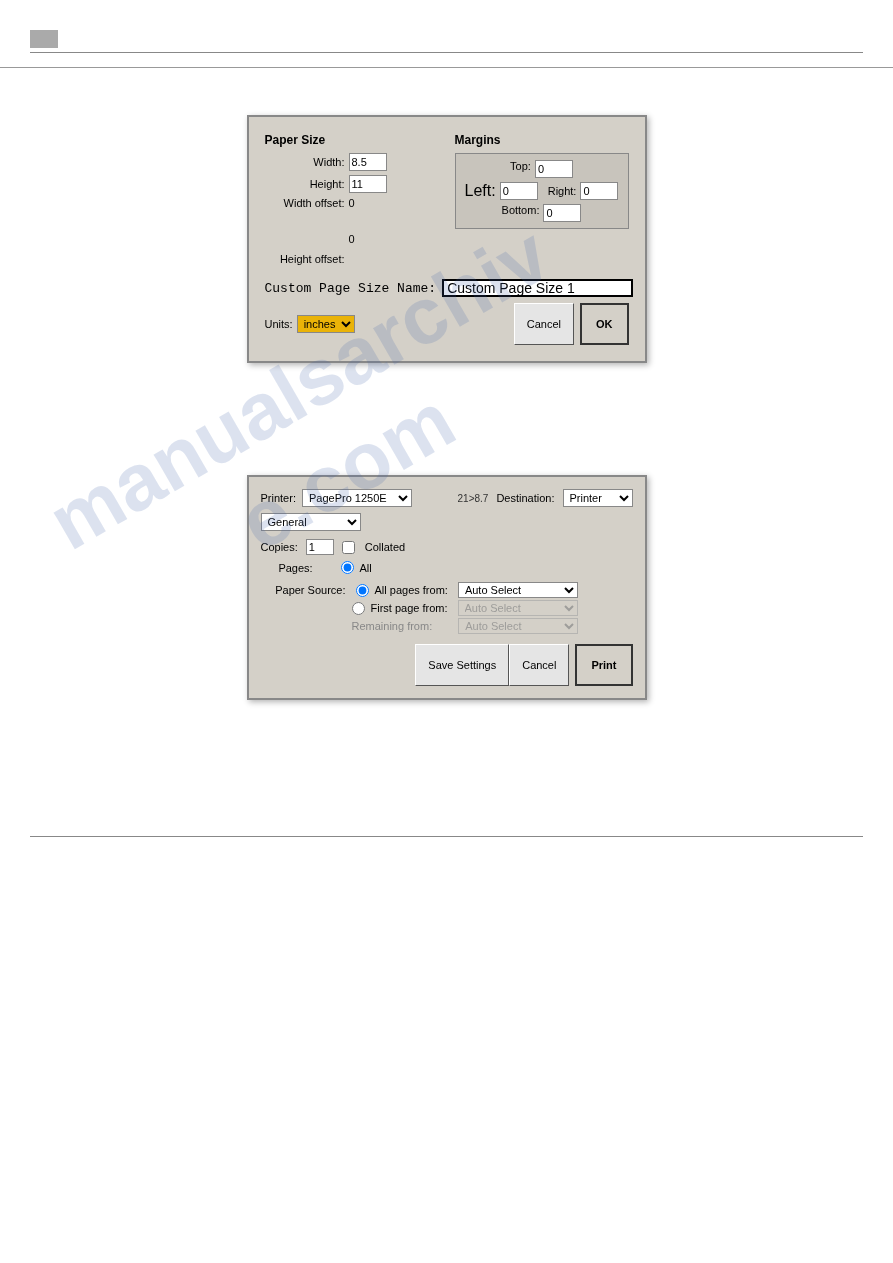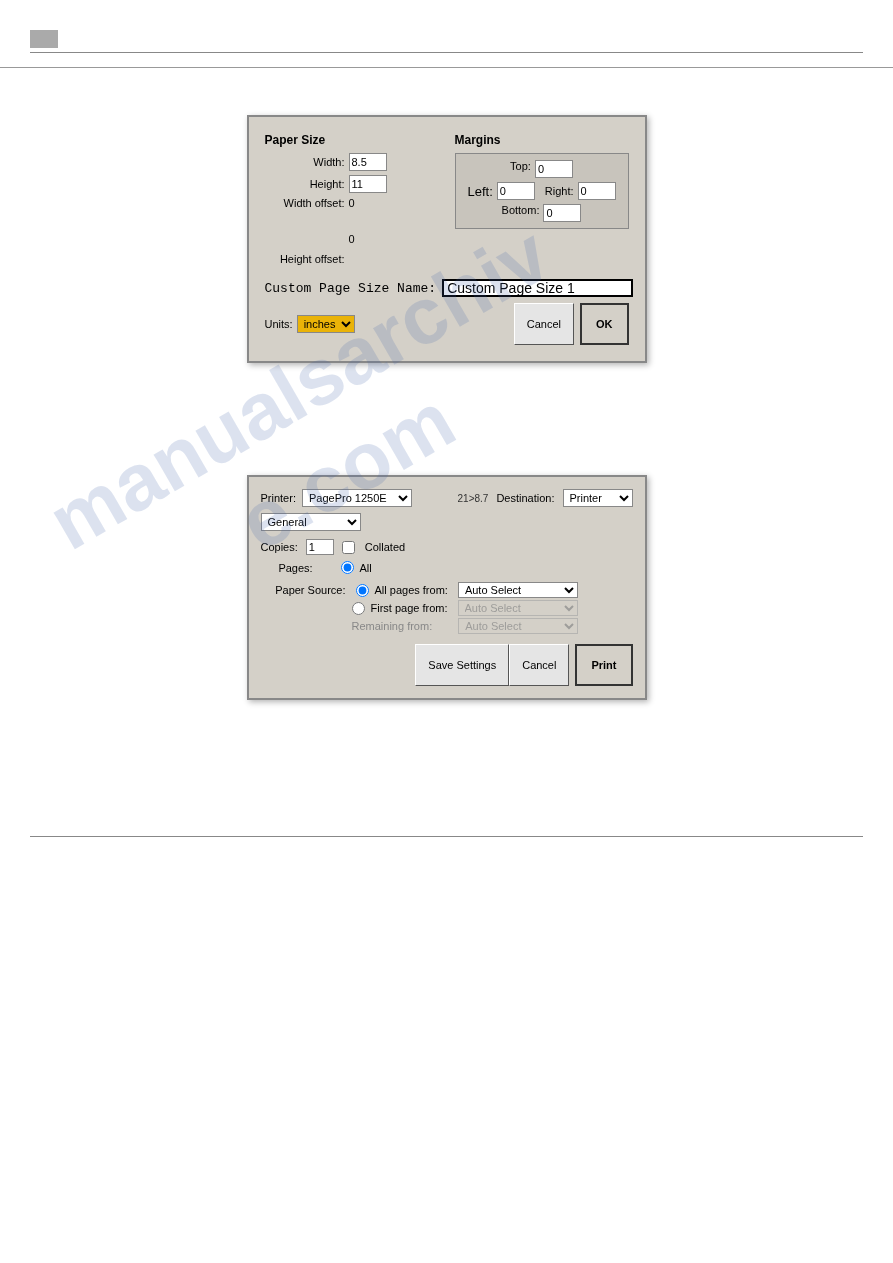--- a/index.html
+++ b/index.html
@@ -419,21 +419,21 @@
         <div class="margins-section">
           <div class="section-title">Margins</div>
 
           <div class="margins-grid">
             <div class="margins-top-row">
               <span style="margin-right:4px;font-size:11px;">Top:</span>
               <input class="form-input form-input-small" type="text" value="0" style="">
             </div>
 
             <div class="margins-mid-row">
-              <span style="font-size:13px;">Left:</span>
+              <span style="font-size:16px;">Left:</span>
               <input class="form-input form-input-small" type="text" value="0" style="">
               <span style="font-size:11px;margin-left:6px;">Right:</span>
               <input class="form-input form-input-small" type="text" value="0" style="">
             </div>
 
             <div class="margins-bot-row">
               <span style="font-size:11px;margin-right:4px;">Bottom:</span>
               <input class="form-input form-input-small" type="text" value="0" style="">
             </div>
           </div>

